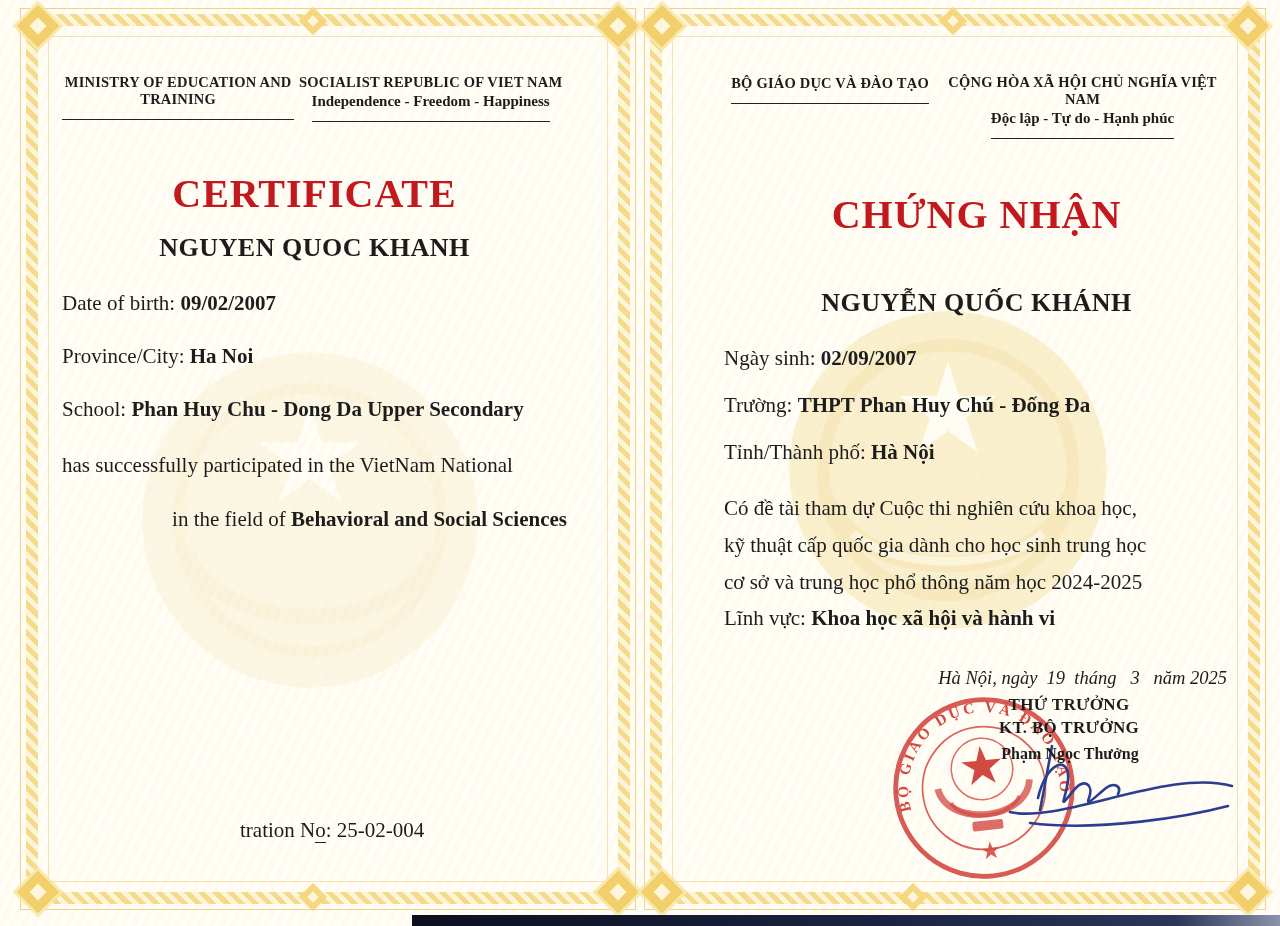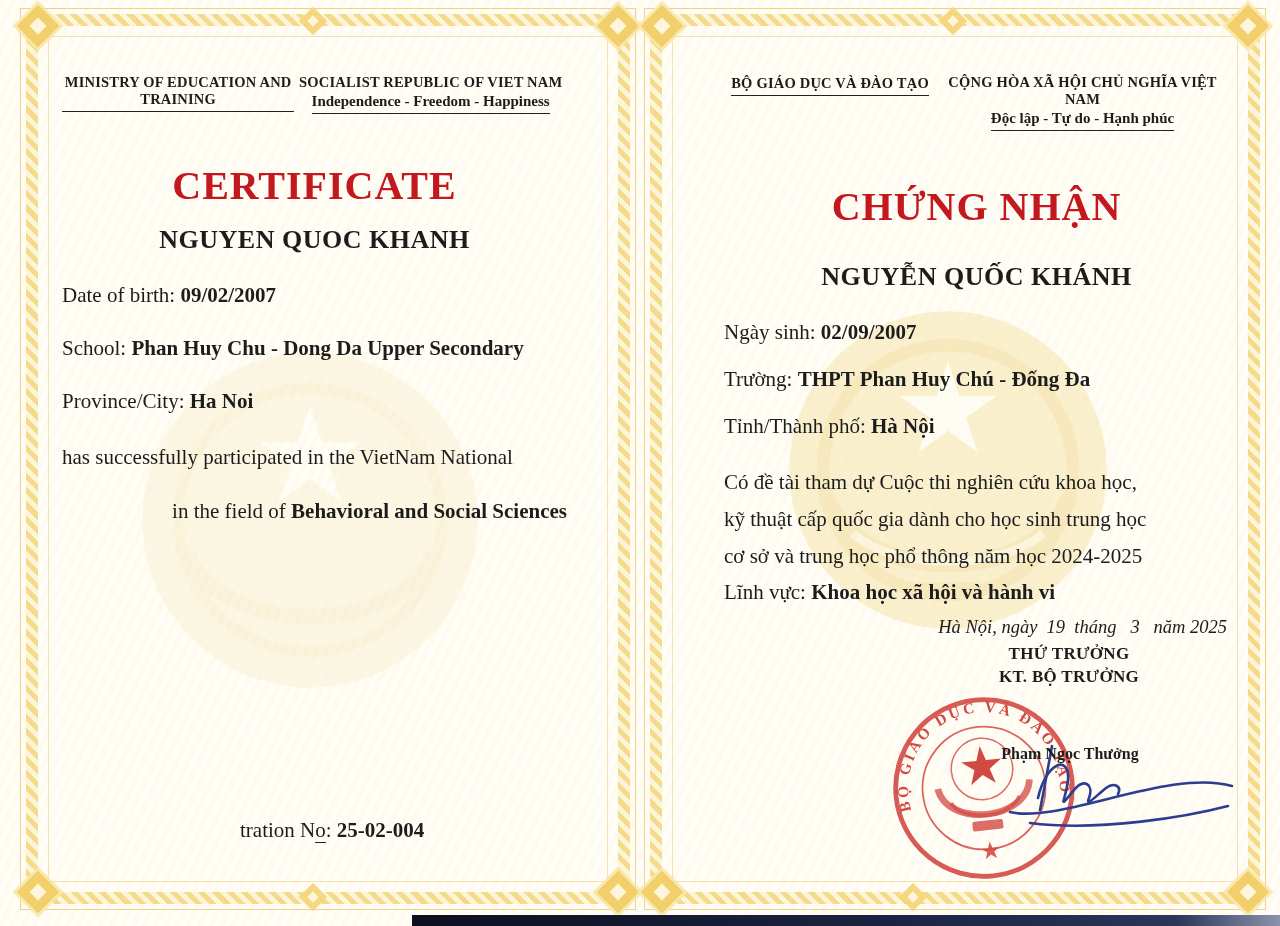--- a/index.html
+++ b/index.html
@@ -27,40 +27,40 @@
   
   .content{position:absolute;top:74px;}
   .page.left .content{left:62px;width:505px;}
   .page.right .content{left:84px;width:505px;}
 
   .hdr{display:flex;align-items:flex-start;}
   .hdr .col{text-align:center;}
   .hdr .col.ministry{flex:0 0 46%;}
   .hdr .col.state{flex:0 0 54%;}
   .hdr-line{font-weight:bold;font-size:14.5px;letter-spacing:.2px;}
-  .u{display:inline-block;border-bottom:1.6px solid #222;padding-bottom:3px;}
+  .u{display:inline-block;border-bottom:1.6px solid #222;padding-bottom:11px;}
   .motto{font-weight:bold;font-size:15px;margin-top:2px;}
 
   .cert-title{text-align:center;font-weight:bold;font-size:40px;letter-spacing:1px;color:#c3181d;margin-top:48px;}
   .page.right .cert-title{margin-top:52px;}
 
   .intro{font-size:21px;margin-top:34px;}
   .holder-name{text-align:center;font-weight:bold;font-size:26px;letter-spacing:.5px;margin-top:16px;}
-  .page.right .holder-name{margin-top:32px;}
+  .page.right .holder-name{margin-top:50px;}
 
   .row{font-size:21px;margin-top:27px;line-height:26px;}
   .row b{font-weight:bold;}
   .para{font-size:21px;margin-top:25px;line-height:37px;}
   .page.left .para-line{margin-top:24px;font-size:21px;line-height:26px;}
 
   .reg-line{position:absolute;left:240px;top:818px;font-size:21px;}
   .reg-line .uo{border-bottom:1.5px solid #222;}
-  .reg-line b{font-weight:bold;}
-
-  .date-line{font-style:italic;font-size:18.5px;text-align:right;margin-top:12px;white-space:pre;padding-right:2px;}
+  .reg-line b{font-weight:normal;}
+
+  .date-line{font-style:italic;font-size:18.5px;text-align:right;margin-top:37px;white-space:pre;padding-right:2px;}
   .sig-titles{width:240px;margin-left:auto;margin-right:40px;text-align:center;margin-top:4px;position:relative;z-index:3;}
   .sig-title{font-weight:bold;font-size:17px;line-height:23px;letter-spacing:.3px;}
   .signer-name{position:absolute;left:330px;top:745px;width:200px;text-align:center;
     font-weight:bold;font-size:16px;z-index:3;}
 
   .seal{position:absolute;left:248px;top:692px;width:192px;height:192px;z-index:1;
         transform:rotate(-6deg);opacity:.92;}
   .signature{position:absolute;left:350px;top:728px;width:250px;height:110px;z-index:2;}
 
   .watermark{position:absolute;pointer-events:none;}
@@ -102,22 +102,22 @@
         <div class="col state">
           <div class="hdr-line">SOCIALIST REPUBLIC OF VIET NAM</div>
           <div class="motto"><span class="u">Independence - Freedom - Happiness</span></div>
         </div>
       </div>
 
       <div class="cert-title">CERTIFICATE</div>
       <div class="holder-name">NGUYEN QUOC KHANH</div>
 
       <div class="row"><span class="t">Date of birth: </span><b class="t">09/02/2007</b></div>
+      <div class="row"><span class="t">Province/City: </span><b class="t">Ha Noi</b></div>
       <div class="row"><span class="t">School: </span><b class="t">Phan Huy Chu - Dong Da Upper Secondary</b></div>
-      <div class="row"><span class="t">Province/City: </span><b class="t">Ha Noi</b></div>
 
       <div class="para-line" style="margin-top:30px;">has successfully participated in the VietNam National</div>
       <div class="para-line" style="margin-top:28px;text-align:right;"><span class="t">in the field of </span><b class="t">Behavioral and Social Sciences</b></div>
     </div>
 
     <div class="reg-line"><span class="t">tration N</span><span class="t uo">o</span><span class="t">: </span><b class="t">25-02-004</b></div>
   </div>
 
   <div class="page right">
     <div class="frame-line" style="top:8px;left:4px;right:14px;bottom:16px;"></div>

